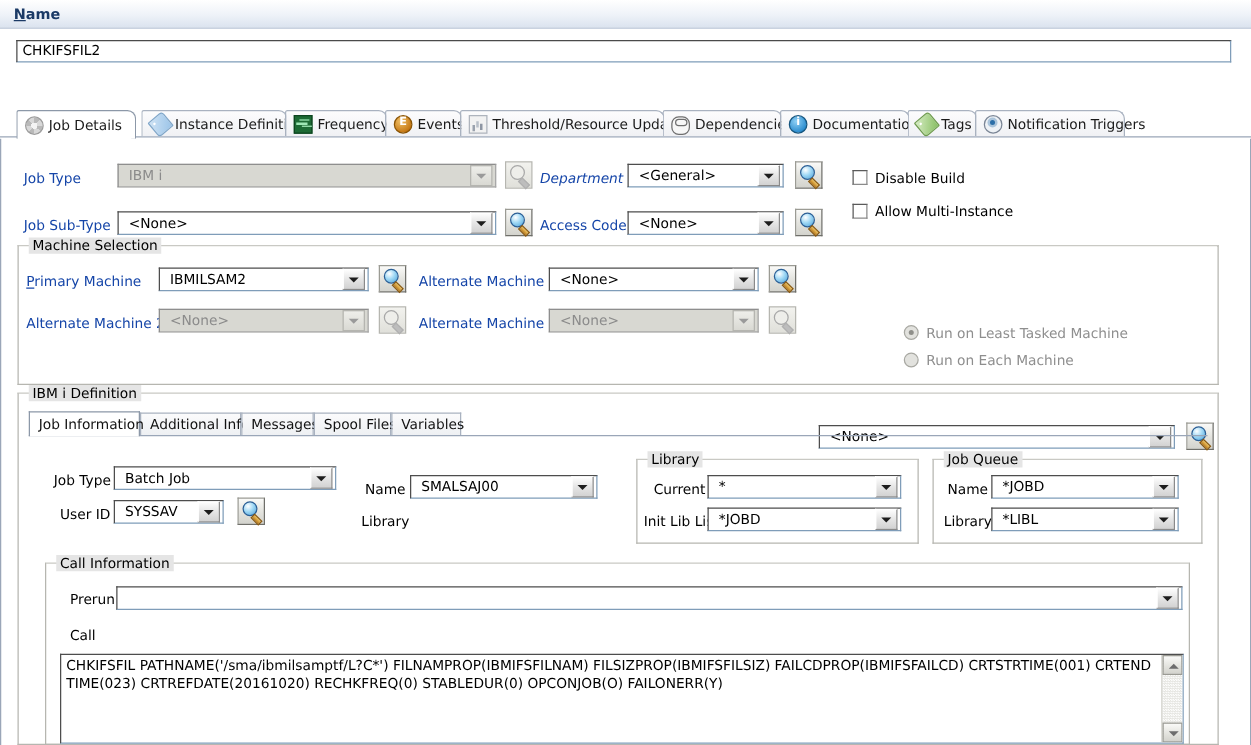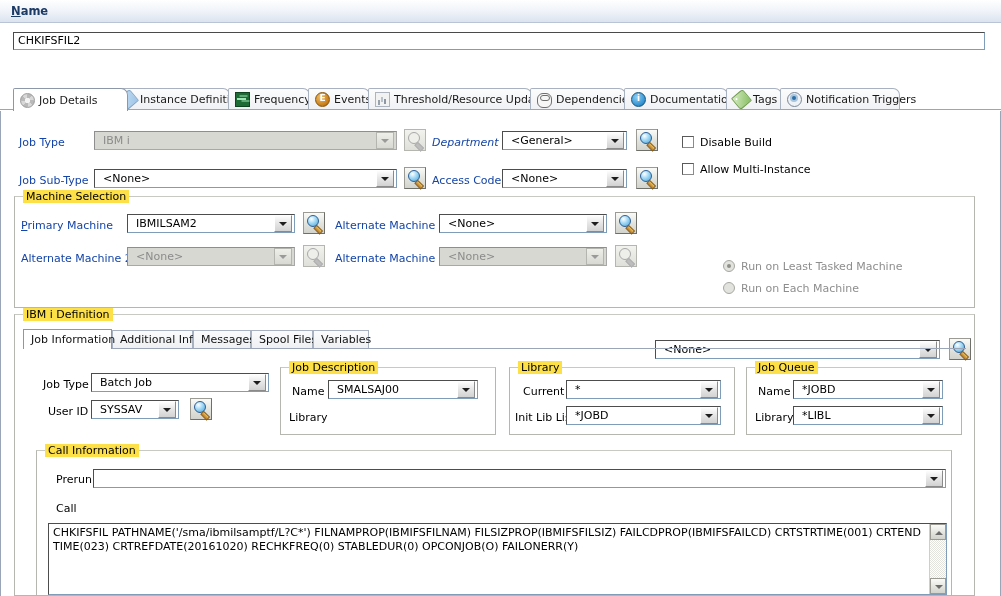--- a/index.html
+++ b/index.html
@@ -179,21 +179,21 @@
   
   .rdo { position: absolute; width: 12px; height: 12px; border-radius: 50%;
     box-sizing: border-box; background: #e2e2de; border: 1px solid #a8a8a2; }
   .rdo.checked::after { content:''; position:absolute; left:3px; top:3px; width:4px;height:4px;
     border-radius:50%; background:#8f8f8a; }
 
   
   .group { position: absolute; box-sizing: border-box;
     border: 1px solid #b6b6b0; border-top-color:#c9c9c4; }
   .group > .gtitle {
-    position: absolute; top: -7px; left: 8px; background:#fde047;
+    position: absolute; top: -7px; left: 8px; background:#e5e5e5;
     padding: 0 3px; font-size: 11px; color: #000; white-space: nowrap;
   }
   .group.raised { border: 1px solid #9c9c96; }
 
   
   .itab {
     position: absolute; top: 0; height: 18px; box-sizing: border-box;
     display:flex; align-items:center; padding: 0 7px;
     background: linear-gradient(to bottom,#fbfbfc 0%, #eef0f3 100%);
     border: 1px solid #a9b2c0; border-bottom: none;
@@ -239,21 +239,21 @@
 
   <div class="name-header">
     <div class="lbl"><u>N</u><span>ame</span></div>
   </div>
   <input class="name-input" readonly="" value="CHKIFSFIL2" style="">
 
 
   <div class="tabstrip">
     <div class="baseline"></div>
 
-    <div class="otab sel" style="left:13px; width:115px;">
+    <div class="otab sel" style="left:13px; width:96px;">
       <span class="ico ico-gear"></span>
       <span>Job Details</span>
     </div>
 
     <div class="otab" style="left:113px; width:117px;">
       <span class="ico ico-tag"></span>
       <span>Instance Definition</span>
     </div>
 
     <div class="otab" style="left:228px; width:82px;">
@@ -431,23 +431,20 @@
     <span class="abs lbl-black" style="left:47px; top:294px;">User ID</span>
     <div class="combo" style="left:90px; top:289px; width:88px;">
       <span class="val">SYSSAV</span>
       <span class="arw"></span>
     </div>
     <div class="mag" style="left:189px; top:287px;">
       <span class="glass"></span>
       <span class="handle"></span>
     </div>
 
-    <div class="group" style="left:279px; top:256px; width:216px; height:68px;">
-      <span class="gtitle">Job Description</span>
-    </div>
     <span class="abs lbl-black" style="left:291px; top:274px;">Name</span>
     <div class="combo" style="left:327px; top:269px; width:150px;">
       <span class="val">SMALSAJ00</span>
       <span class="arw"></span>
     </div>
     <span class="abs lbl-black" style="left:288px; top:300px;">Library</span>
 
     <div class="group" style="left:508px; top:256px; width:226px; height:68px;">
       <span class="gtitle">Library</span>
     </div>

